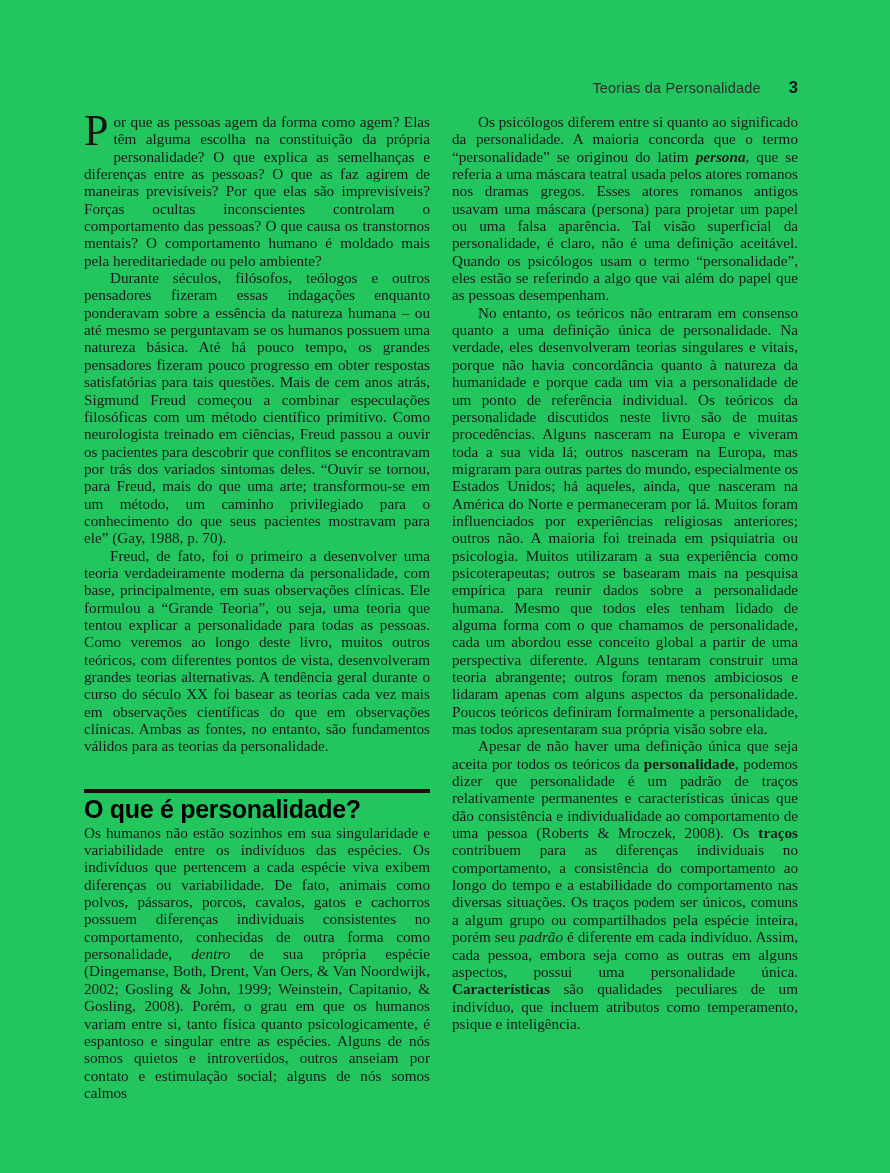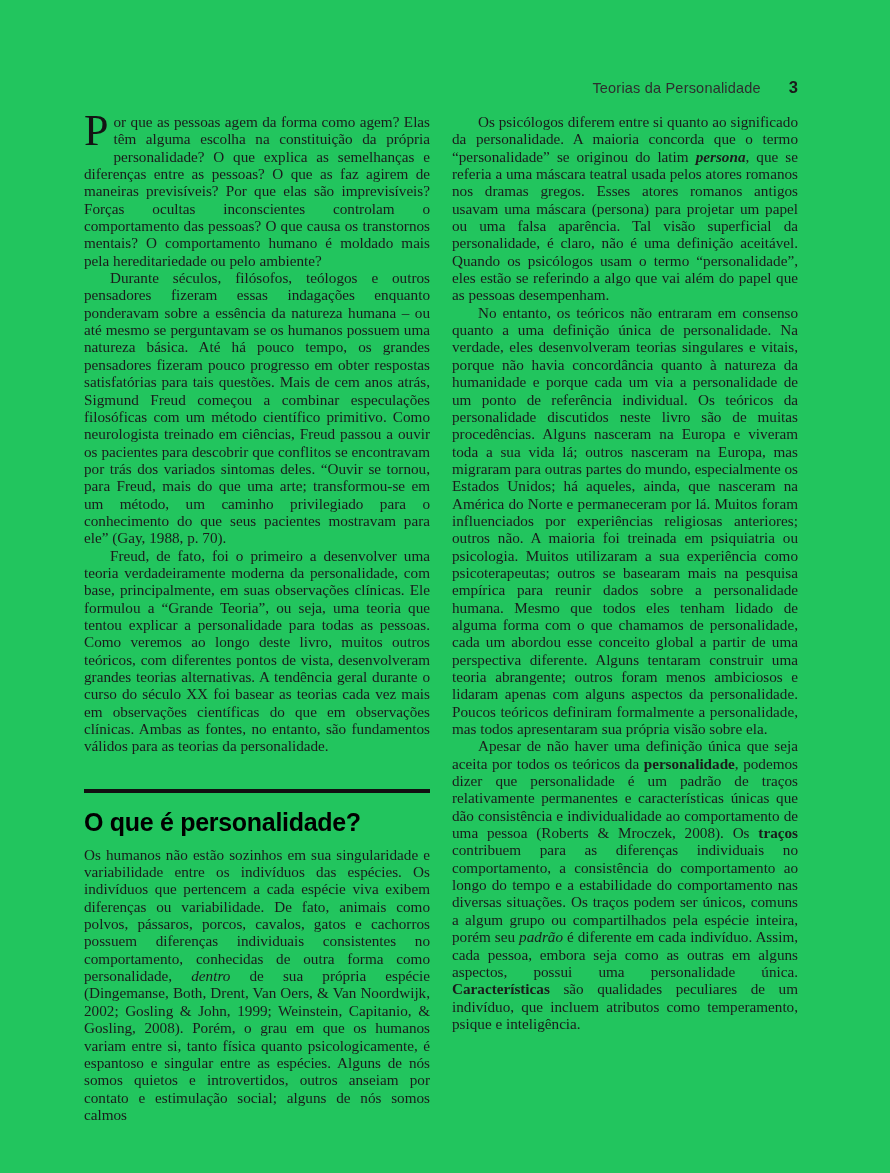--- a/index.html
+++ b/index.html
@@ -46,22 +46,21 @@
     float: left;
     font-size: 44px;
     line-height: 34px;
     padding: 1px 5px 0 0;
     color: #141414;
   }
 
   .heading-block {
     margin-top: 34px;
     border-top: 4px solid #111111;
-    padding-top: 15px;
-    margin-bottom: 9px;
+    padding-top: 2px;
   }
   .section-heading {
     margin: 0;
     font-family: "Liberation Sans", sans-serif;
     font-weight: bold;
     font-size: 25px;
     letter-spacing: -0.3px;
     color: #000000;
   }
 </style>

